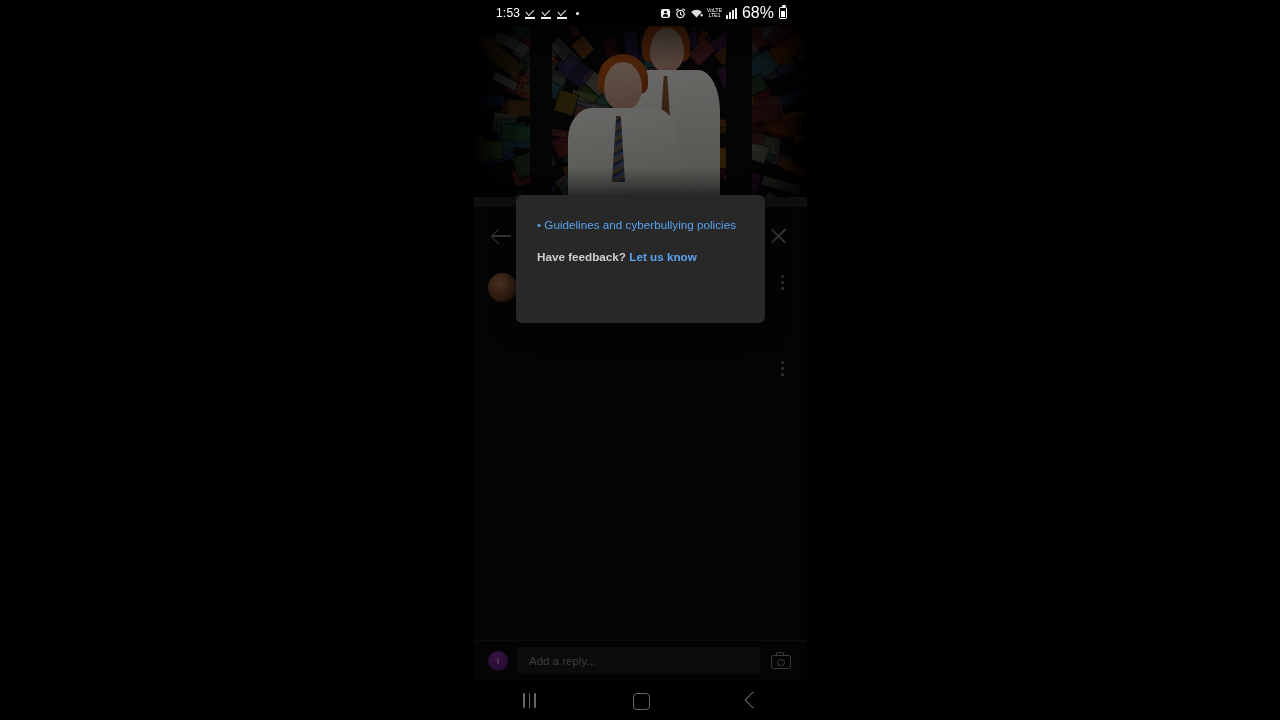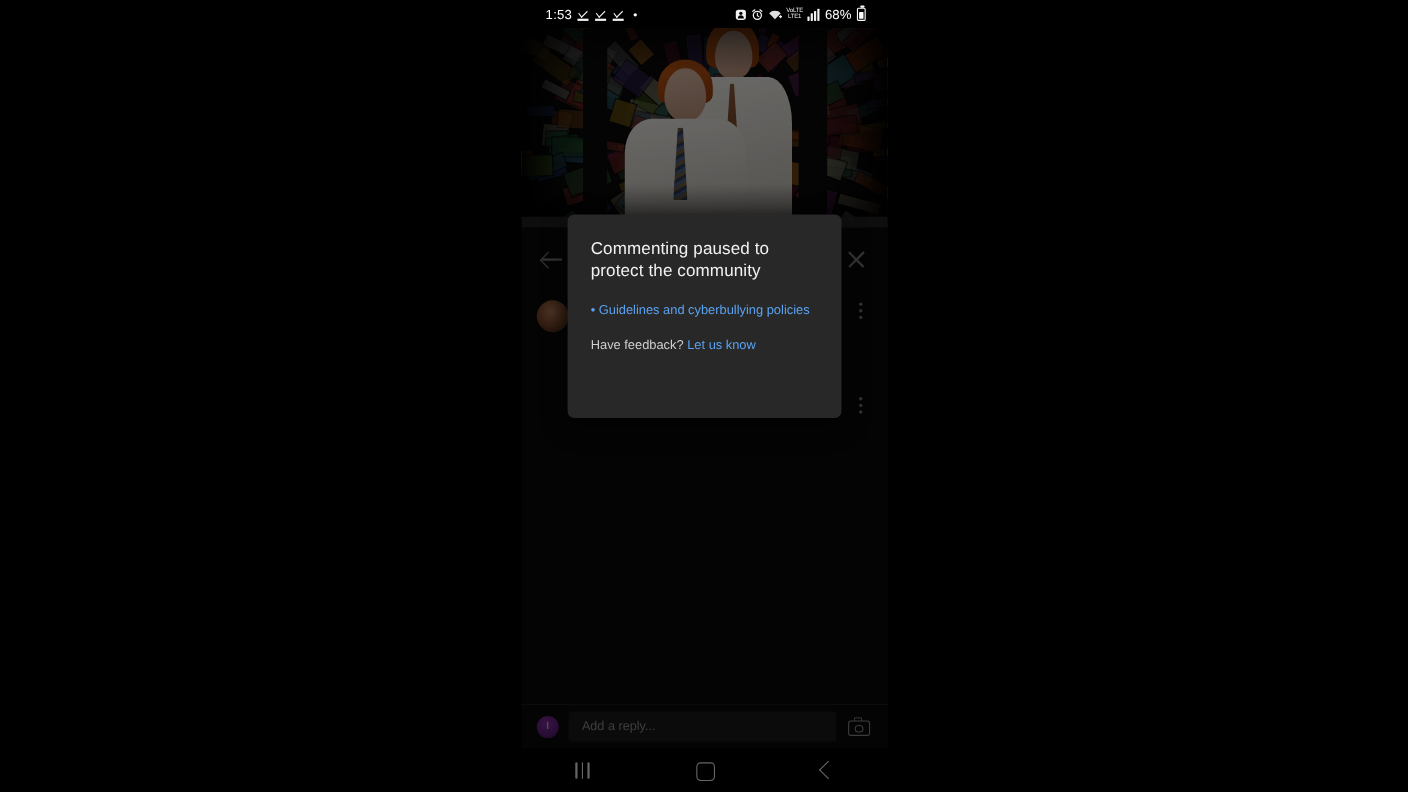--- a/index.html
+++ b/index.html
@@ -33,21 +33,21 @@
   }
   .sb-chk::after{
     content:""; position:absolute; left:0; bottom:0px; width:10px; height:1.4px; background:#fff;
   }
   .sb-dot { width:3px; height:3px; border-radius:50%; background:#fff; margin-left:3px; }
   #sb-right {
     margin-left:auto; margin-right:20px;
     display:flex; align-items:center; gap:4px;
   }
   .sbi { opacity:.95; display:flex; align-items:center; }
-  #sb-batt-txt { font-size:12px; margin-left:1px; }
+  #sb-batt-txt { font-size:16px; margin-left:1px; }
   #sb-batt {
     width:8px; height:12px; border:1.3px solid #fff; border-radius:1.5px;
     position:relative; margin-left:1px;
   }
   #sb-batt::before{
     content:""; position:absolute; left:1.8px; top:-3px; width:4px; height:2px;
     background:#fff; border-radius:1px;
   }
   #sb-batt::after{
     content:""; position:absolute; left:0.7px; right:.7px; bottom:.7px;
@@ -191,21 +191,21 @@
   }
   #dlg-title {
     color:#f1f1f1; font-size:15.5px; line-height:20px; font-weight:400;
     letter-spacing:.1px; margin-bottom:17px;
   }
   .dlg-p {
     color:#cfcfcf; font-size:11.7px; line-height:15.5px; margin-bottom:16px;
   }
   .lnk { color:#5aa2f0; }
   #dlg-policy { color:#5aa2f0; font-size:11.7px; line-height:15.5px; margin-bottom:16px; }
-  #dlg-feedback { margin-bottom:37px; }
+  #dlg-feedback { margin-bottom:37px;font-weight:bold; }
   #got-it {
     display:block; width:100%; height:31px; border:none; outline:none; cursor:pointer;
     background:#4da3ff; border-radius:16px; color:#0d0d0d;
     font-size:12.5px; font-family:"Liberation Sans", sans-serif; font-weight:400;
   }
 </style>
 </head>
 <body>
 
 <div id="phone">
@@ -524,21 +524,20 @@
           <i style="height:6.5px"></i>
           <i style="height:9px"></i>
           <i style="height:11px"></i>
       </span>
       <span id="sb-batt-txt">68%</span>
       <span id="sb-batt"></span>
     </div>
   </div>
 
   <div id="dialog">
-    <div id="dlg-title">Commenting paused to protect the community</div>
 
 
     <div id="dlg-policy">• Guidelines and cyberbullying policies</div>
 
 
     <div class="dlg-p" id="dlg-feedback">
       <span>Have feedback? </span><span class="lnk">Let us know</span>
     </div>
 
   </div>

